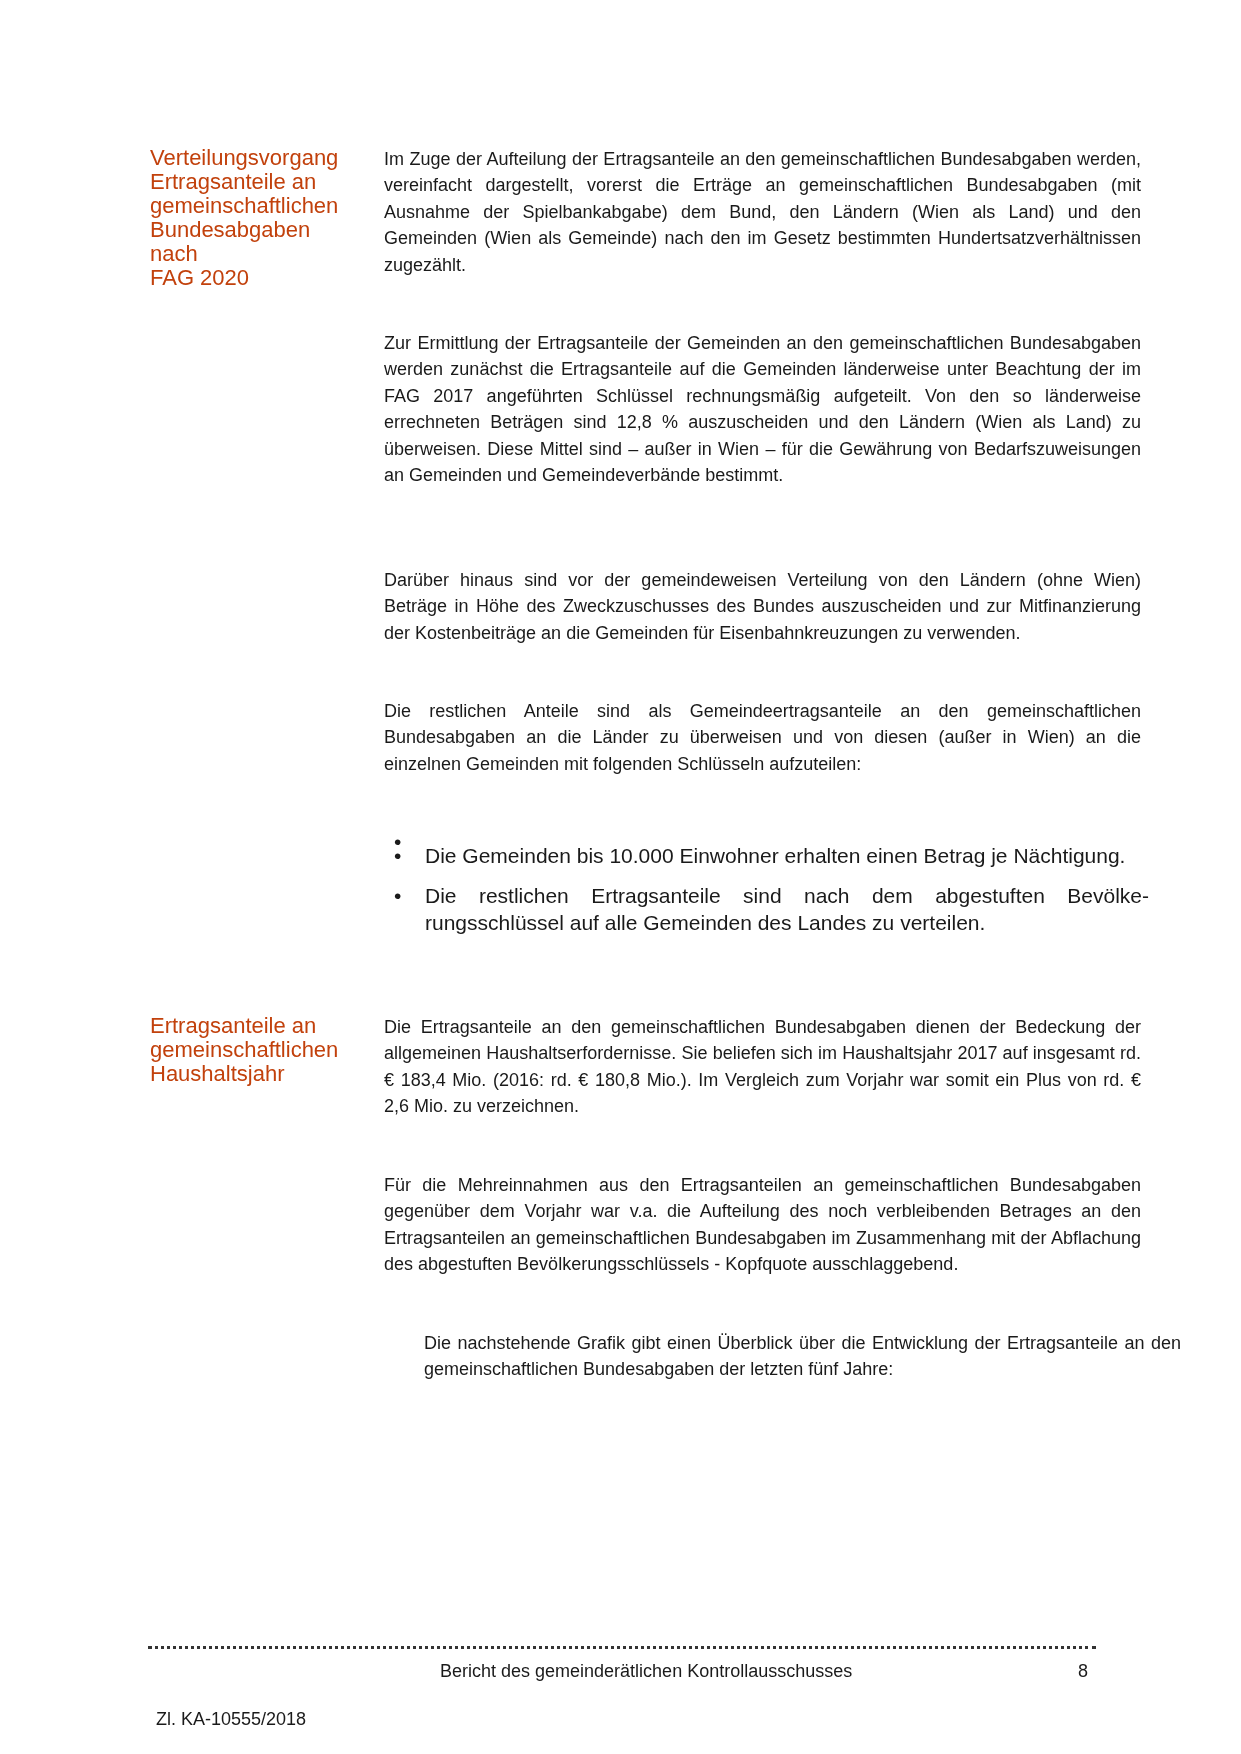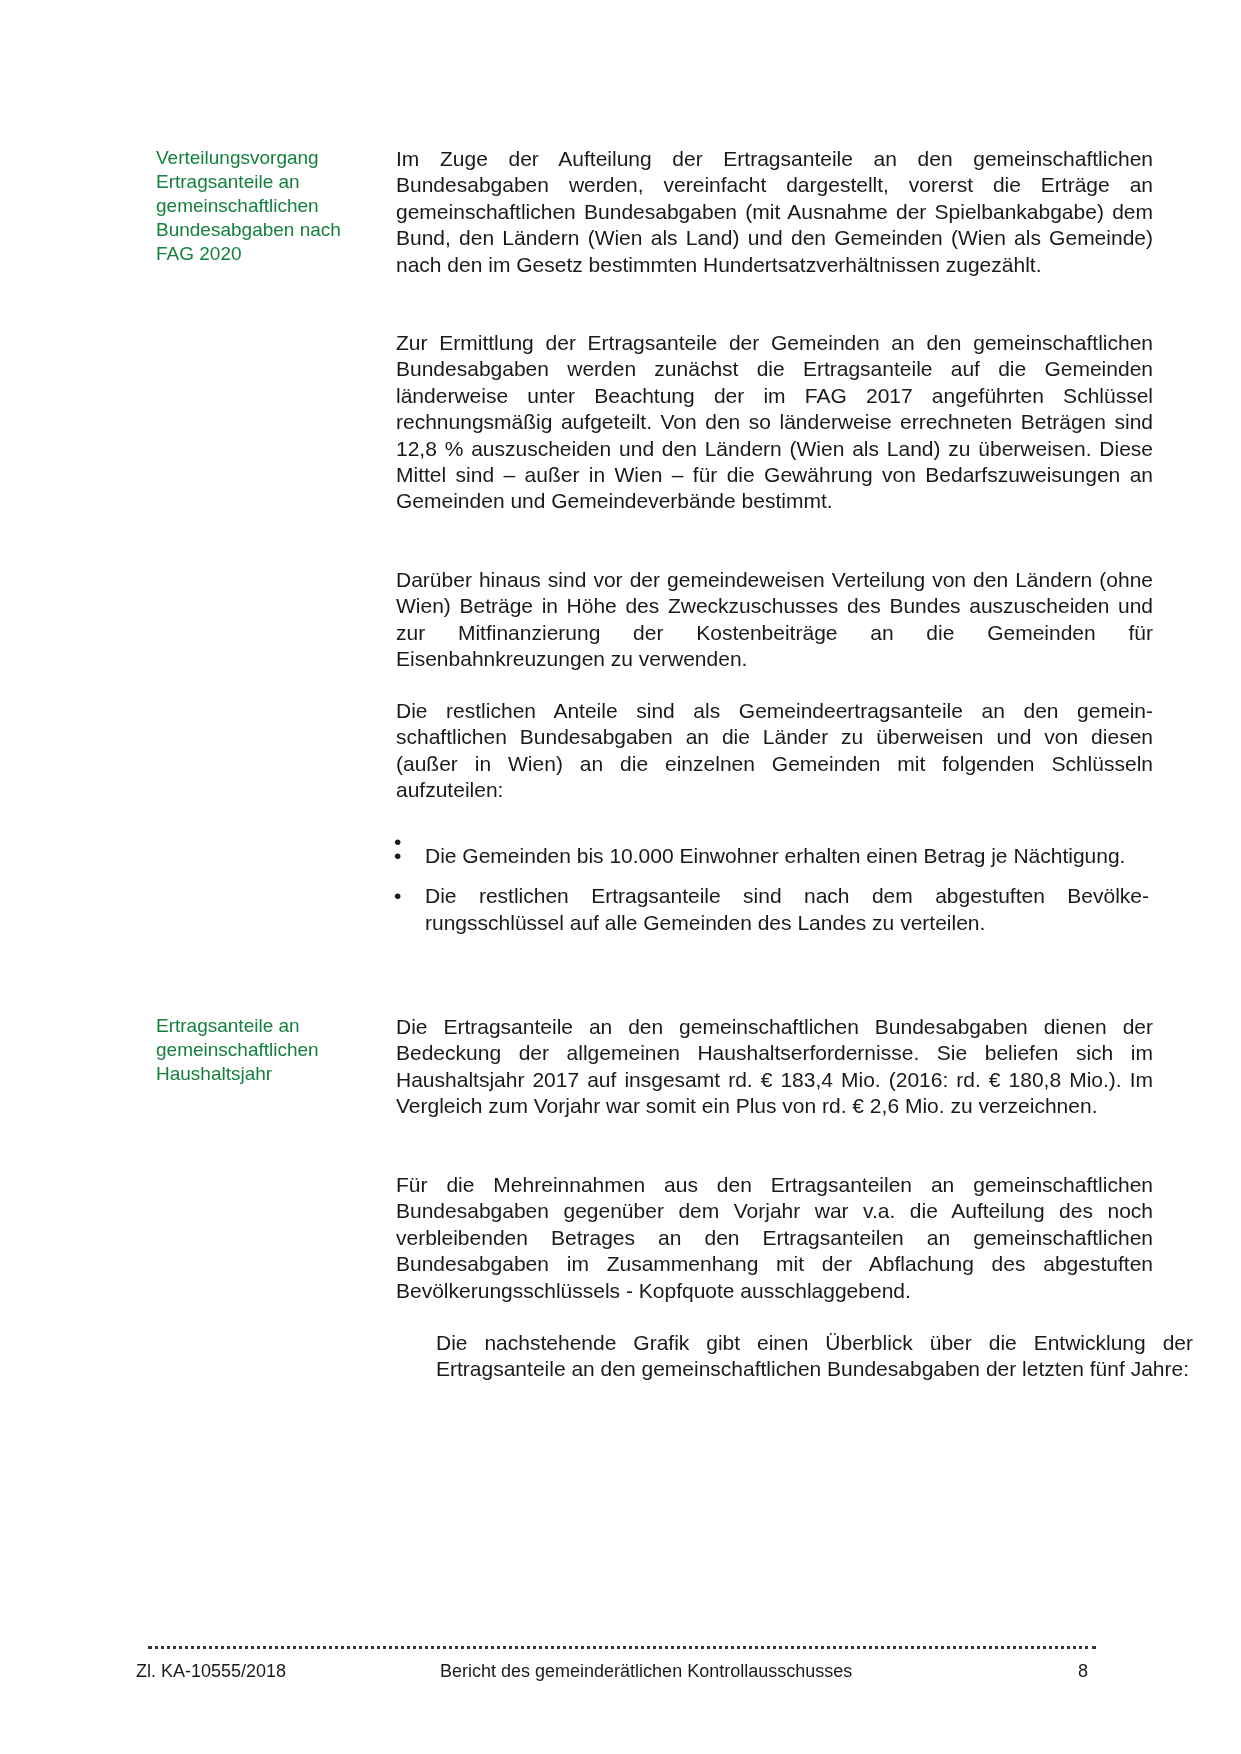--- a/index.html
+++ b/index.html
@@ -1,18 +1,18 @@
 <!DOCTYPE html>
 <html><head>
 <meta charset="utf-8">
 <style>
   html, body { margin:0; padding:0; background:#ffffff; }
   body { width:1241px; height:1754px; position:relative; overflow:hidden; font-family:"Liberation Sans", sans-serif; color:#1a1a1a; }
-  .side { position:absolute; left:156px; width:210px; color:#15803d; font-size:19px; line-height:24px; }
-  .main { position:absolute; left:396px; width:757px; font-size:21px; line-height:26.4px; text-align:justify; }
+  .side { position:absolute; left:150px; width:210px; color:#c2410c; font-size:22px; line-height:24px; }
+  .main { position:absolute; left:384px; width:757px; font-size:18px; line-height:26.4px; text-align:justify; }
   .main p { margin:0; }
   ul.bullets { position:absolute; left:392px; width:757px; margin:0; padding:0; list-style:none; font-size:21px; line-height:26.4px; text-align:justify; }
   ul.bullets li { position:relative; padding-left:33px; margin-bottom:14px; }
   ul.bullets li .dot { position:absolute; left:2px; top:0; }
   .footer-rule { position:absolute; left:148px; width:948px; top:1646px; border-top:3px dotted #333; height:0; }
   .footer { position:absolute; top:1660px; font-size:18px; line-height:22px; color:#1a1a1a; }
 </style>
 </head>
 <body>
 
@@ -66,15 +66,15 @@
 
 <div class="main" style="top:1172px;">
   <p>Für die Mehreinnahmen aus den Ertragsanteilen an gemeinschaftlichen Bundesabgaben gegenüber dem Vorjahr war v.a. die Aufteilung des noch verbleibenden Betrages an den Ertragsanteilen an gemeinschaftlichen Bundesabgaben im Zusammenhang mit der Abflachung des abgestuften Bevölkerungsschlüssels - Kopfquote ausschlaggebend.</p>
 </div>
 
 <div class="main" style="top:1330px;margin-left:40px;">
   <p>Die nachstehende Grafik gibt einen Überblick über die Entwicklung der Ertragsanteile an den gemeinschaftlichen Bundesabgaben der letzten fünf Jahre:</p>
 </div>
 
 <div class="footer-rule"></div>
-<div class="footer" style="left:136px;">Zl. KA-10555/2018</div>
+<div class="footer" style="left:156px;margin-top:48px;">Zl. KA-10555/2018</div>
 <div class="footer" style="left:440px;">Bericht des gemeinderätlichen Kontrollausschusses</div>
 <div class="footer" style="left:1078px;">8</div>
 
 </body></html>

